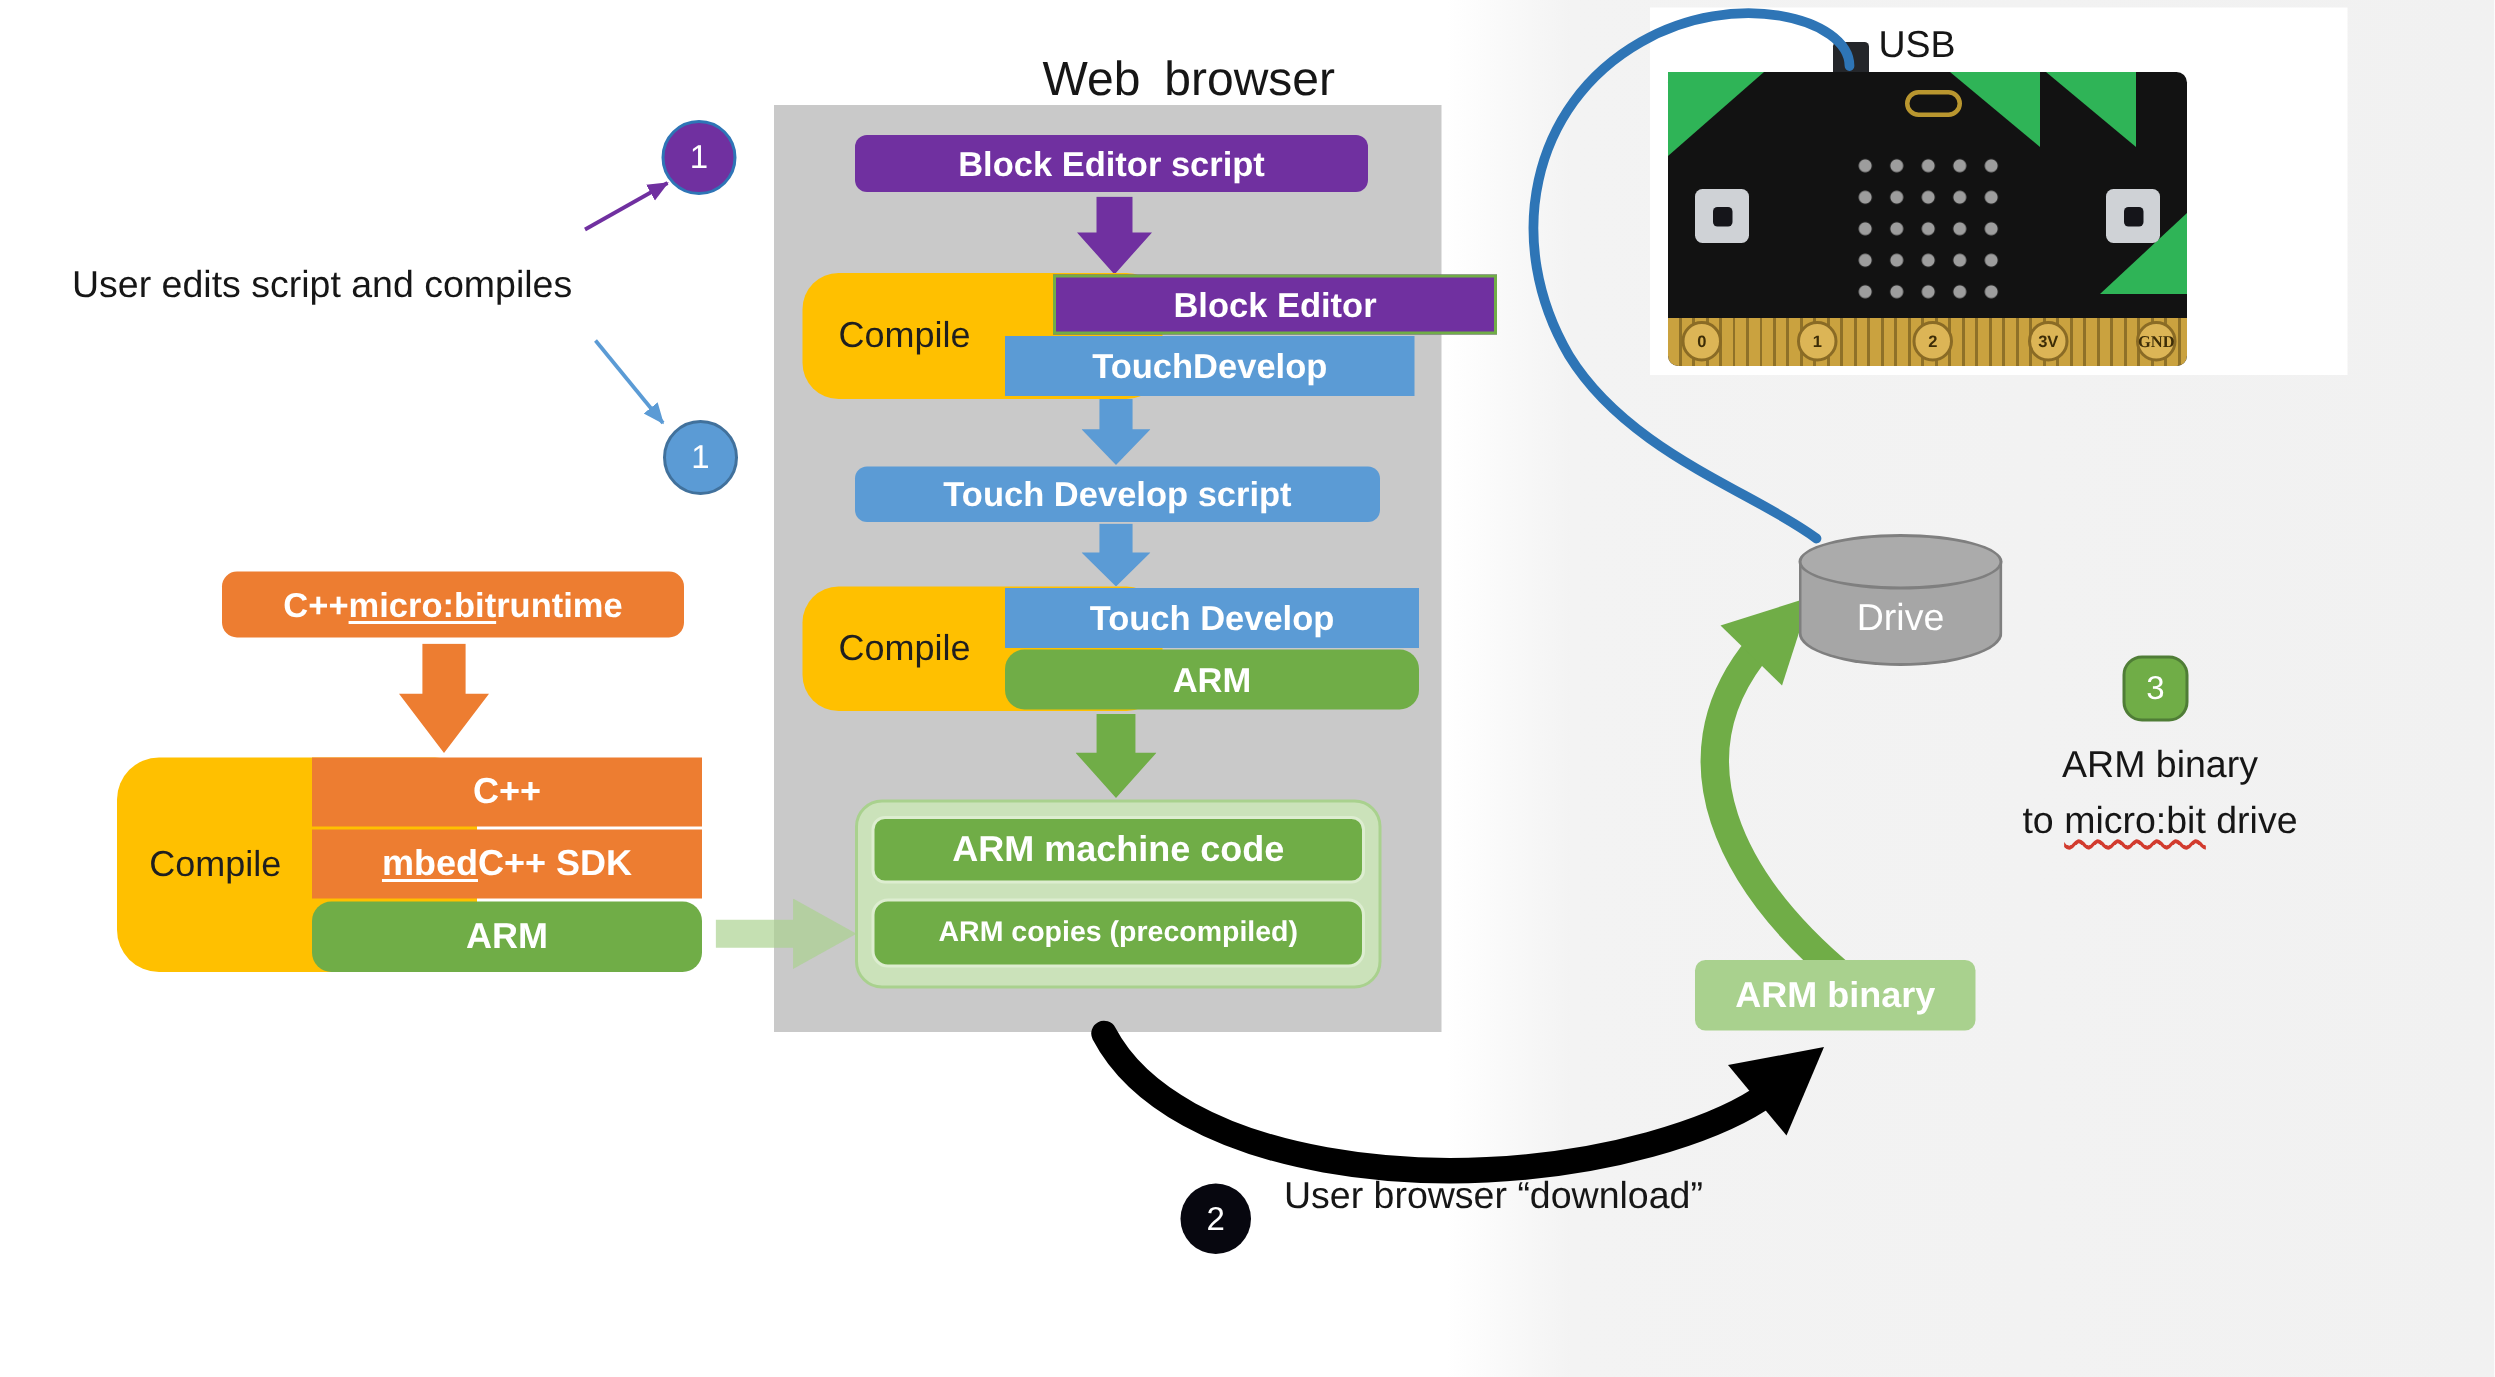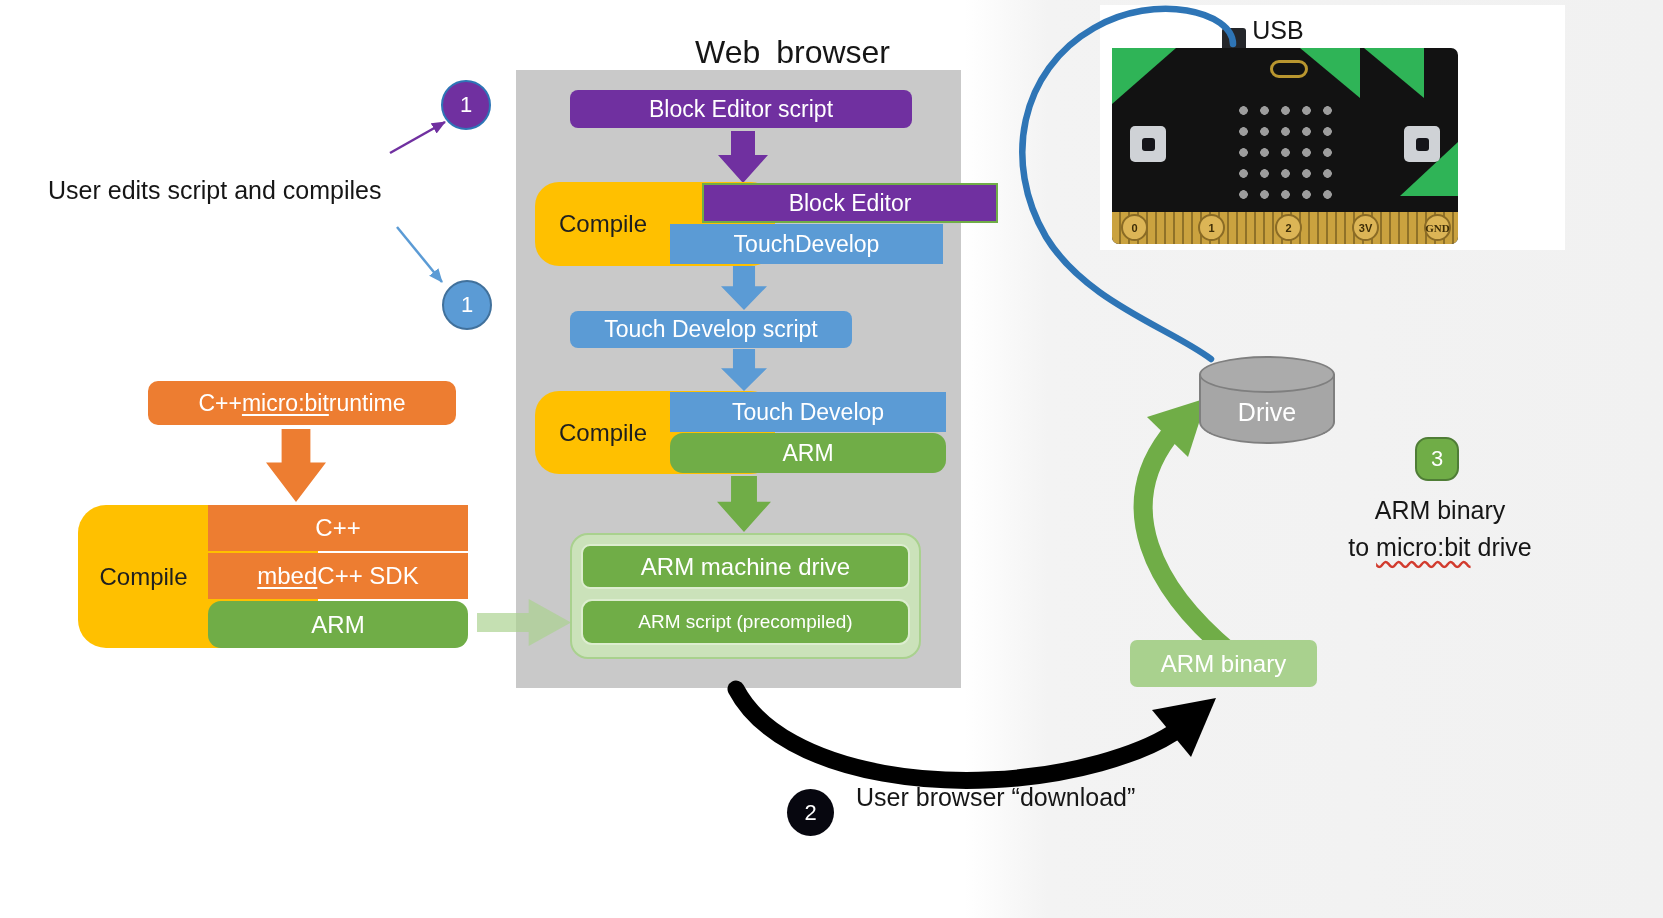--- a/index.html
+++ b/index.html
@@ -3,21 +3,21 @@
 <meta charset="utf-8">
 <style>
   * { margin:0; padding:0; box-sizing:border-box; }
   body { background:#ffffff; font-family:"Liberation Sans", sans-serif; }
   .canvas {
     position:relative; width:1663px; height:918px; overflow:hidden;
     background:linear-gradient(90deg,#ffffff 0%,#ffffff 58%,#f3f3f3 63%,#f1f1f1 100%);
     font-family:"Liberation Sans", sans-serif;
   }
   .box { position:absolute; display:flex; align-items:center; justify-content:center;
-         color:#ffffff; font-size:23px; text-align:center; }
+         color:#ffffff; font-size:23px; text-align:center;font-weight:bold; }
   .badge { position:absolute; border-radius:50%; display:flex; align-items:center;
            justify-content:center; color:#fff; font-size:22px; }
   .down-arrow { position:absolute; clip-path:polygon(26% 0,74% 0,74% 46%,100% 46%,50% 100%,0 46%,26% 46%); }
   .right-arrow { position:absolute; clip-path:polygon(0 30%,55% 30%,55% 0,100% 50%,55% 100%,55% 70%,0 70%); }
   .overlay { position:absolute; left:0; top:0; pointer-events:none; }
 
   
   .title { position:absolute; left:600px; top:34px; width:290px; text-align:right;
            font-size:32px; color:#161616; word-spacing:7px; }
   .browser-panel { position:absolute; left:516px; top:70px; width:445px; height:618px; background:#c9c9c9; }
@@ -75,34 +75,34 @@
 
   <div class="down-arrow purple" style="left:718px;top:131px;width:50px;height:52px;"></div>
 
   <div class="yellow-tab" style="left:535px;top:182px;width:240px;height:84px;"></div>
   <div class="compile-label" style="left:535px;top:182px;width:136px;height:84px;">Compile</div>
   <div class="box purple" style="left:702px;top:183px;width:296px;height:40px;border:2px solid #70ad47;">Block Editor</div>
   <div class="box blue" style="left:670px;top:224px;width:273px;height:40px;">TouchDevelop</div>
 
   <div class="down-arrow blue" style="left:721px;top:266px;width:46px;height:44px;"></div>
 
-  <div class="box blue script-box" style="left:570px;top:311px;width:282px;height:37px;">Touch Develop script</div>
+  <div class="box blue script-box" style="left:570px;top:311px;width:350px;height:37px;">Touch Develop script</div>
 
   <div class="down-arrow blue" style="left:721px;top:349px;width:46px;height:42px;"></div>
 
   <div class="yellow-tab" style="left:535px;top:391px;width:240px;height:83px;"></div>
   <div class="compile-label" style="left:535px;top:391px;width:136px;height:83px;">Compile</div>
   <div class="box blue" style="left:670px;top:392px;width:276px;height:40px;">Touch Develop</div>
   <div class="box green" style="left:670px;top:433px;width:276px;height:40px;">ARM</div>
 
   <div class="down-arrow green" style="left:717px;top:476px;width:54px;height:56px;"></div>
 
   <div class="arm-wrap" style="left:570px;top:533px;width:351px;height:126px;"></div>
-  <div class="box green" style="left:581px;top:544px;width:329px;height:45px;border-radius:9px;border:2px solid #ddedd0;font-size:24px;">ARM machine drive</div>
-  <div class="box green" style="left:581px;top:599px;width:329px;height:46px;border-radius:11px;border:2px solid #ddedd0;font-size:19px;">ARM script (precompiled)</div>
+  <div class="box green" style="left:581px;top:544px;width:329px;height:45px;border-radius:9px;border:2px solid #ddedd0;font-size:24px;">ARM machine code</div>
+  <div class="box green" style="left:581px;top:599px;width:329px;height:46px;border-radius:11px;border:2px solid #ddedd0;font-size:19px;">ARM copies (precompiled)</div>
 
   <div class="badge purple" style="left:441px;top:80px;width:50px;height:50px;border:2px solid #2e75b6;">1</div>
   <div class="note" style="left:48px;top:172px;width:390px;">User edits script and compiles</div>
   <div class="badge blue" style="left:442px;top:280px;width:50px;height:50px;border:2px solid #41719c;">1</div>
 
   <div class="box orange" style="left:148px;top:381px;width:308px;height:44px;border-radius:10px;">
       <span>C++ </span>
       <span class="wlink">micro:bit</span>
       <span> runtime</span>
     </div>

